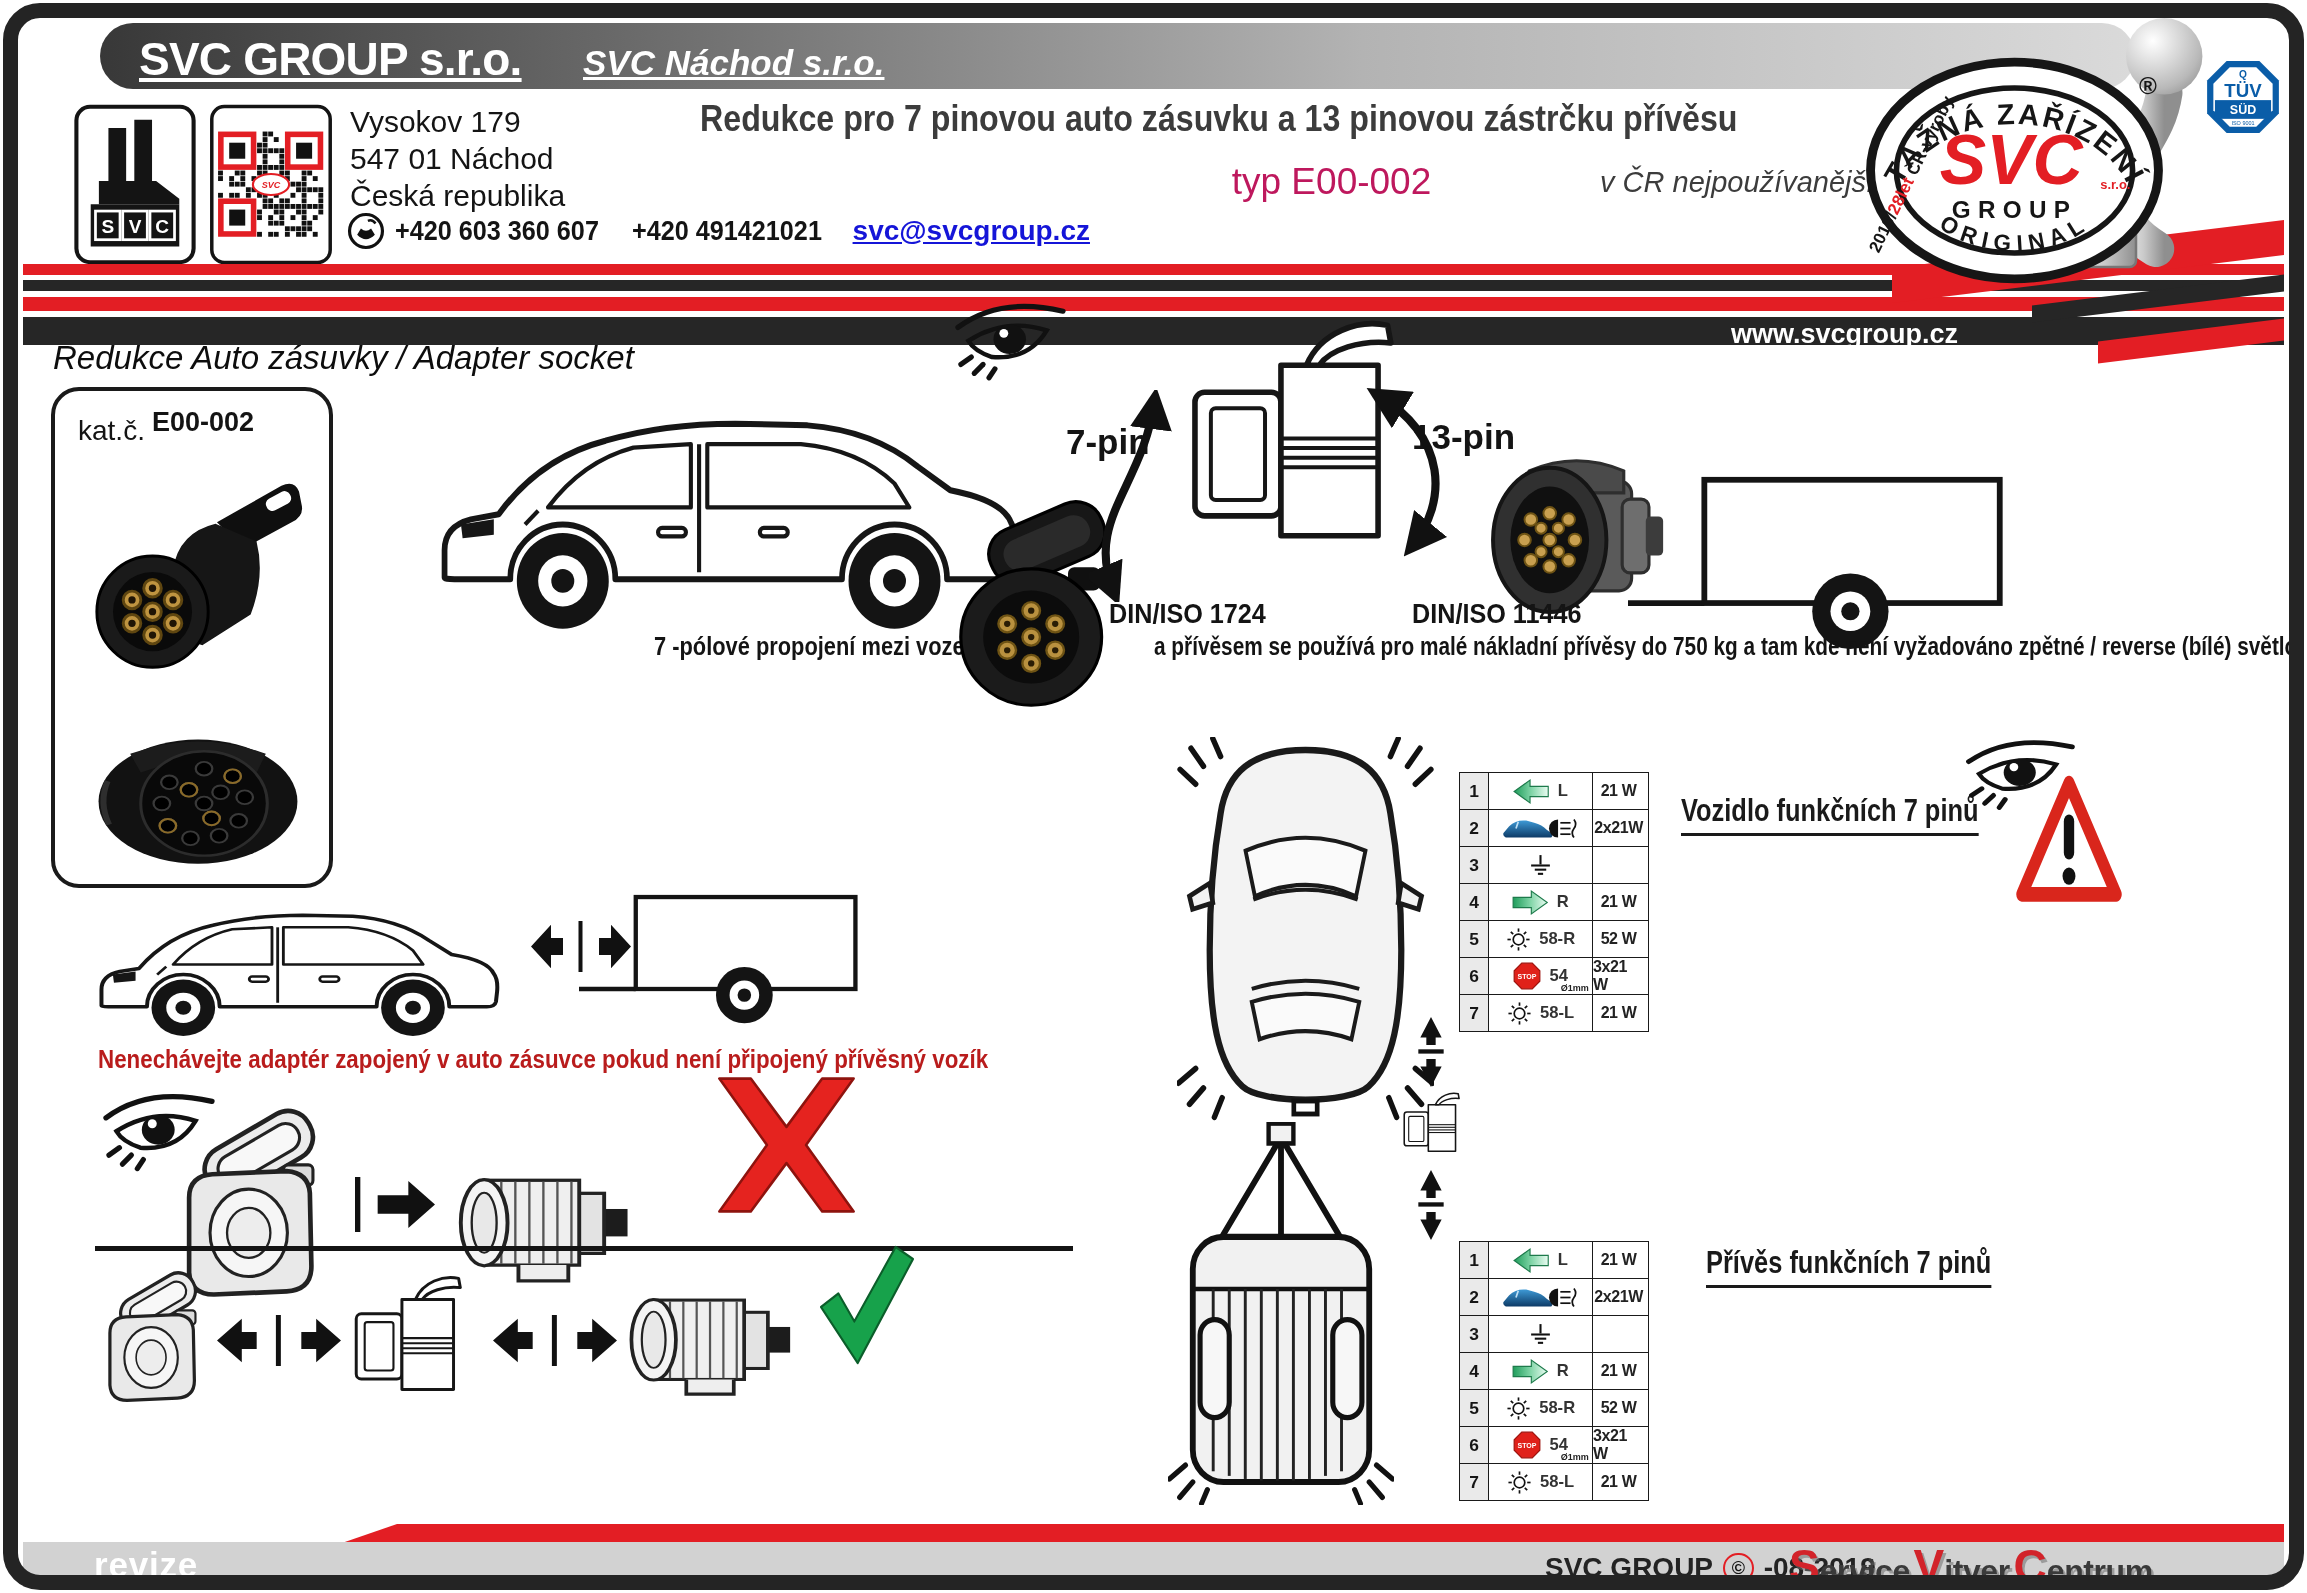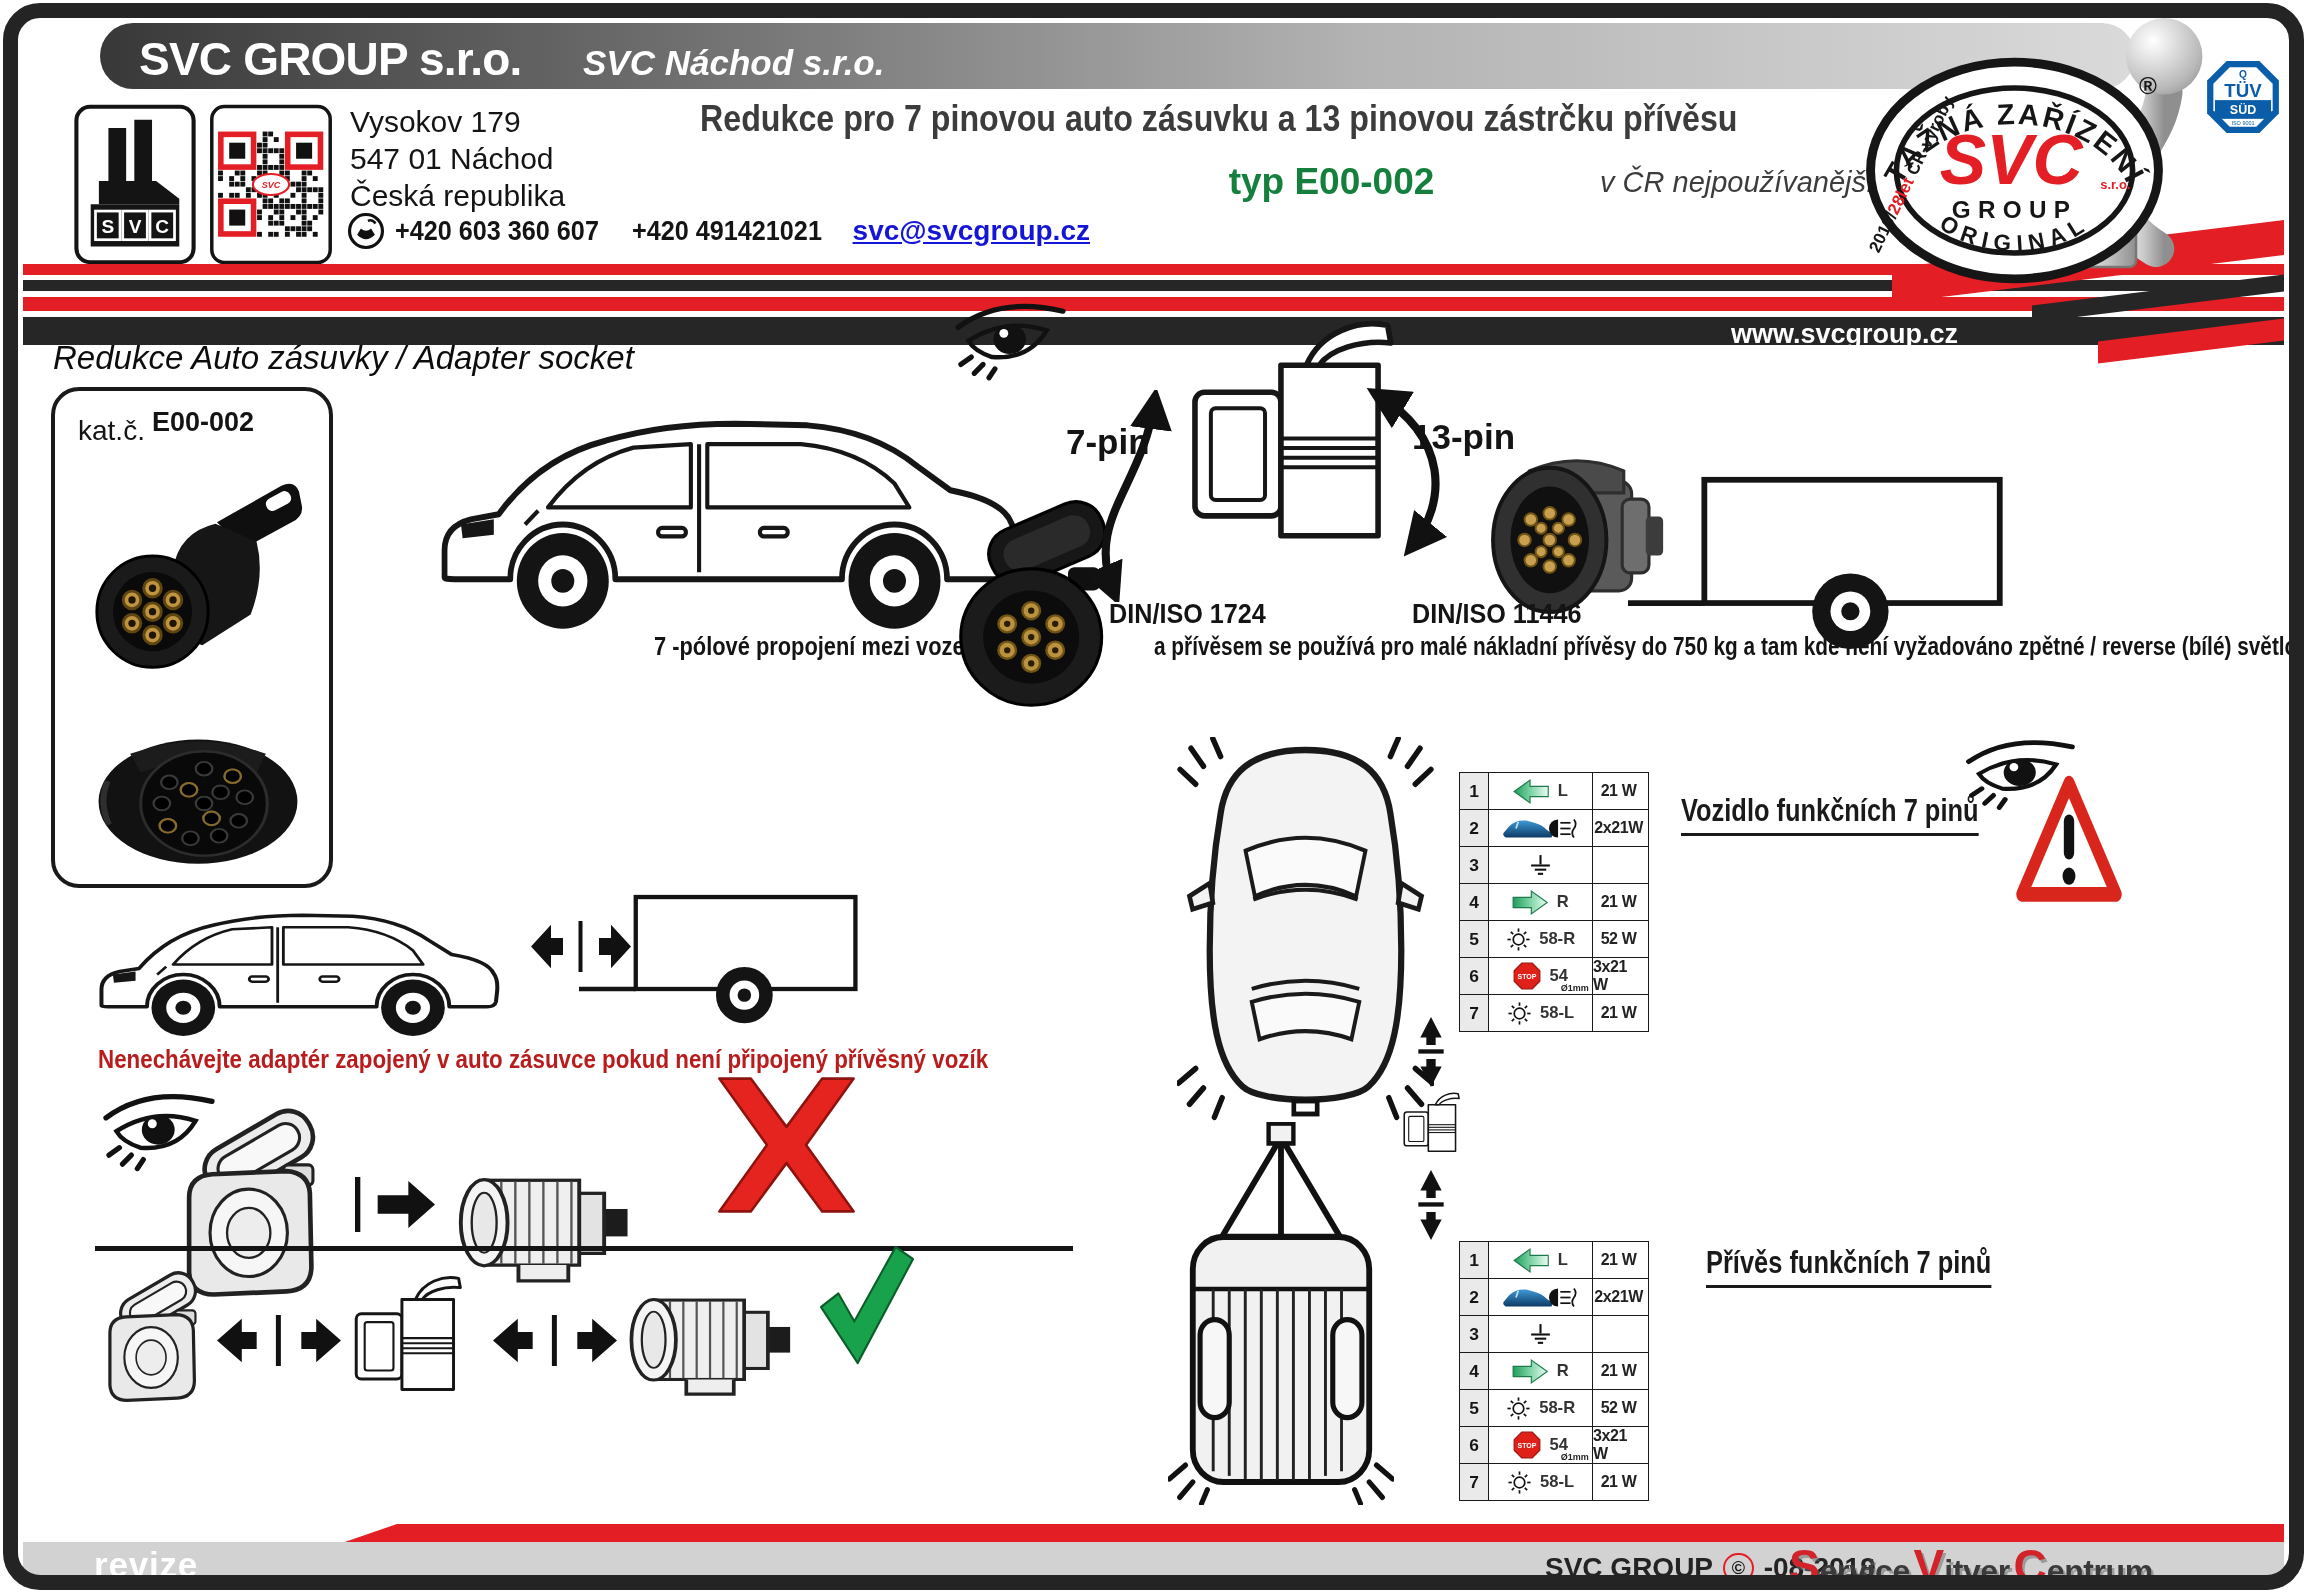--- a/index.html
+++ b/index.html
@@ -5,35 +5,35 @@
   :root{
     --red:#e31e24; --dark:#1d1d1b; --link-blue:#1515d8; --check-green:#18a24c;
     --warn-red:#d9261c; --brass:#bf9440; --car-blue:#1b75bb; --arrow-green:#45bd7e;
     --banner-gray-left:#3e3e3e; --banner-gray-right:#d8d8d8; --footer-gray:#d2d2d2;
   }
   html,body{margin:0;padding:0;background:#fff;}
   body{font-family:"Liberation Sans",sans-serif;color:#161616;}
   .page{position:relative;width:2307px;height:1593px;background:#fff;overflow:hidden;}
   .abs{position:absolute;}
   .frame{position:absolute;inset:3.3px;border:15px solid #242424;border-radius:37px;pointer-events:none;z-index:60;}
-  .nowrap{white-space:nowrap;}
+  .nowrap{white-space:nowrap;text-decoration:underline;}
   .cond80{transform:scaleX(.80);transform-origin:left top;display:inline-block;white-space:nowrap;}
   .cond84{transform:scaleX(.84);transform-origin:left top;display:inline-block;white-space:nowrap;}
   .cond90{transform:scaleX(.90);transform-origin:left top;display:inline-block;white-space:nowrap;}
   
   .banner{left:100px;top:23px;width:2035px;height:66px;border-radius:37px;
     background:linear-gradient(90deg,#383838,#6e6e6e 28%,#b3b3b3 62%,#dadada);}
   .co1{left:139px;top:32px;font-size:46px;font-weight:bold;color:#fff;letter-spacing:-0.8px;}
   .co2{left:583px;top:43px;font-size:35px;font-weight:bold;font-style:italic;color:#fff;}
   .addr{left:350px;top:103px;font-size:30px;line-height:37px;color:#141414;}
   .phone-row{left:347px;top:212px;display:flex;align-items:center;gap:10px;font-size:28px;font-weight:bold;color:#141414;}
   .phone-row a{color:var(--link-blue);text-decoration:underline;font-weight:bold;}
   .title1{left:631px;top:98px;width:1062px;text-align:center;font-size:37px;font-weight:bold;color:#3c3c3c;
     white-space:nowrap;transform:scaleX(.87);transform-origin:center top;}
-  .title2{left:1203px;top:161px;width:257px;text-align:center;font-size:37px;font-weight:bold;color:#15803d;white-space:nowrap;}
+  .title2{left:1203px;top:161px;width:257px;text-align:center;font-size:37px;font-weight:normal;color:#be185d;white-space:nowrap;}
   .note{left:1600px;top:166px;font-size:29px;font-style:italic;color:#3c3c3c;white-space:nowrap;}
   .stripe{left:23px;width:2261px;}
   .s-red1{top:264px;height:10.8px;background:var(--red);}
   .s-blk1{top:280px;height:10.8px;background:#262626;}
   .s-red2{top:297px;height:14px;background:var(--red);}
   .s-band{top:317px;height:28px;background:#262626;}
   .www{left:1731px;top:319px;font-size:27px;font-weight:bold;color:#fff;z-index:3;}
   .deco{z-index:2;}
   .d-redA{left:1892px;top:244px;width:392px;height:35px;background:var(--red);transform:skewY(-7deg);}
   .d-blkB{left:2032px;top:290px;width:252px;height:16.6px;background:#262626;transform:skewY(-7deg);}

